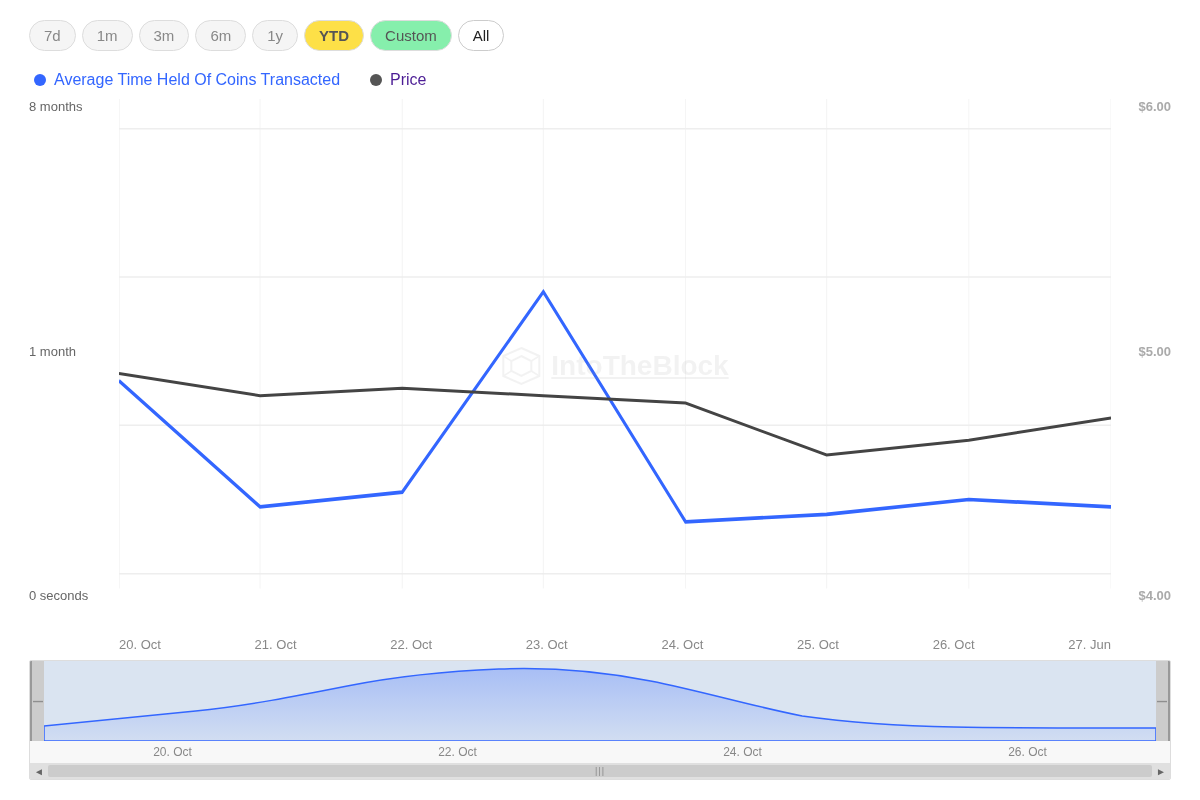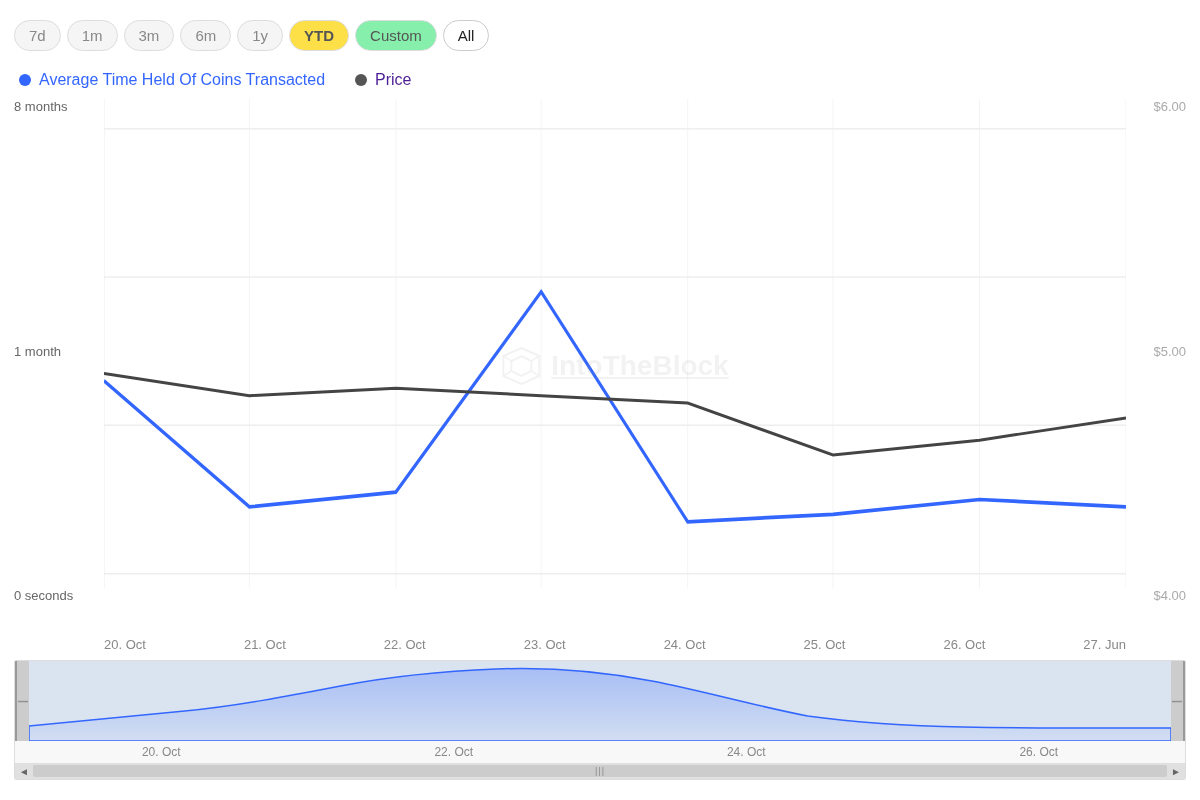--- a/index.html
+++ b/index.html
@@ -7,21 +7,21 @@
       font-family: -apple-system, BlinkMacSystemFont, 'Segoe UI', sans-serif;
       background: #fff;
       width: 1200px;
       height: 800px;
       overflow: hidden;
     }
 
     .container {
       width: 1200px;
       height: 800px;
-      padding: 20px 14px;
+      padding: 20px 29px;
       display: flex;
       flex-direction: column;
     }
 
     
     .time-range {
       display: flex;
       align-items: center;
       gap: 6px;
       margin-bottom: 20px;
@@ -118,20 +118,21 @@
       text-align: left;
     }
 
     .y-axis-right {
       width: 60px;
       position: relative;
       display: flex;
       flex-direction: column;
       justify-content: space-between;
       padding-bottom: 30px;
+      font-weight: bold;
     }
 
     .y-label-right {
       font-size: 13px;
       color: #aaa;
       text-align: right;
     }
 
     .chart-svg-area {
       flex: 1;

